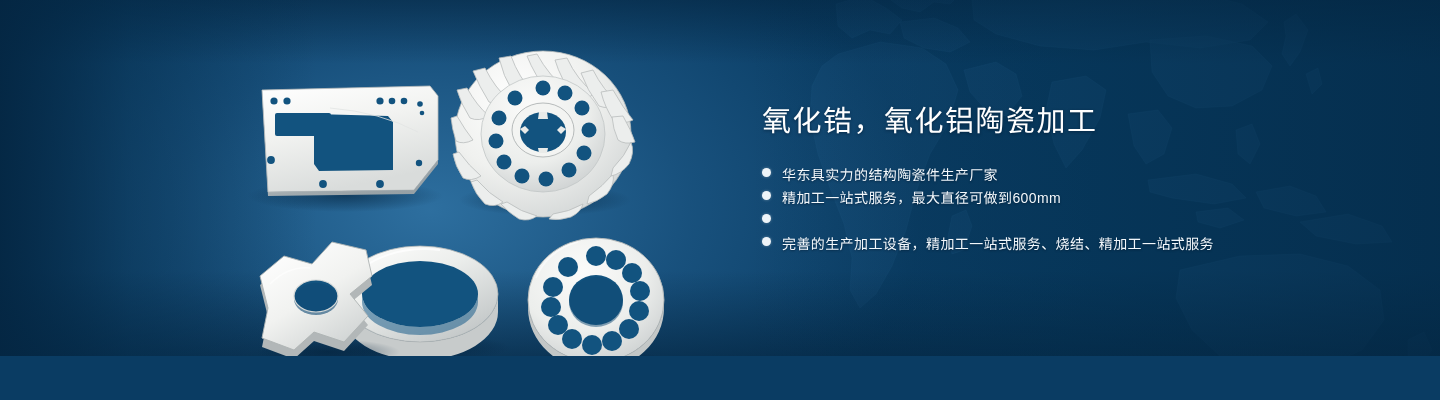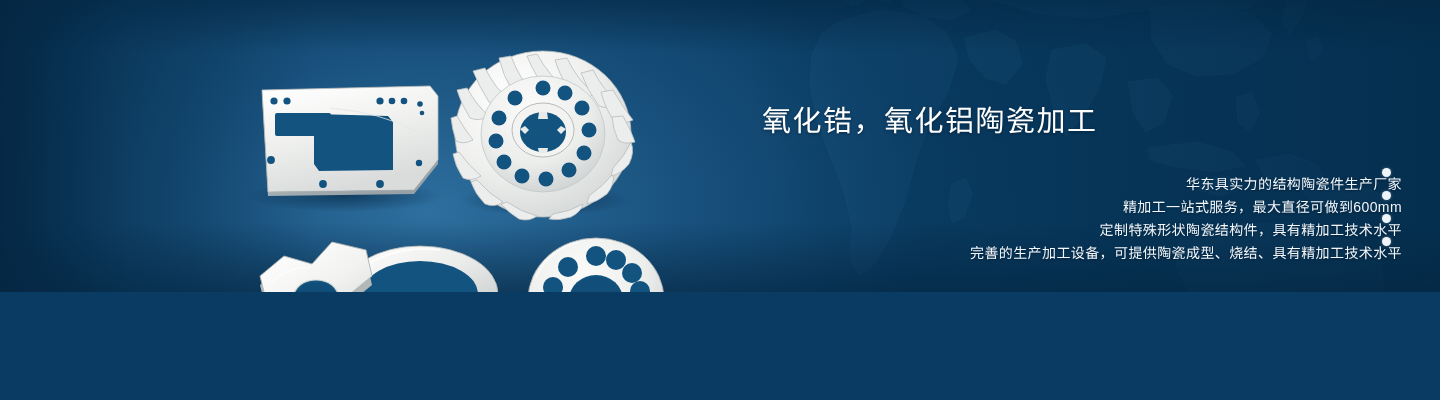--- a/index.html
+++ b/index.html
@@ -8,21 +8,21 @@
     padding: 0;
     background: #0a3c63;
   }
   body {
     font-family: "Liberation Sans", "DejaVu Sans", sans-serif;
   }
 
   .banner {
     position: relative;
     width: 1440px;
-    height: 292px;
+    height: 356px;
     overflow: hidden;
     background: #6d28d9;
   }
 
   
   .bg-base {
     position: absolute;
     inset: 0;
     background: #073a60;
   }
@@ -87,24 +87,23 @@
     white-space: nowrap;
   }
   .bullets {
     margin: 0;
     padding: 0;
     list-style: none;
     margin-top: 29px;
   }
   .bullet {
     display: flex;
-    align-items: flex-end;
+    align-items: flex-start;
     height: 23px;
     margin-bottom: 0;
-    flex-direction: column;
   }
   .dot {
     flex: 0 0 auto;
     width: 9px;
     height: 9px;
     border-radius: 50%;
     background: #eef4f8;
     margin-right: 11px;
     box-shadow: 0 0 3px rgba(255,255,255,0.35);
   }
@@ -359,22 +358,21 @@
       <li class="bullet">
         <span class="dot"></span>
         <span class="bullet-text">华东具实力的结构陶瓷件生产厂家</span>
       </li>
       <li class="bullet">
         <span class="dot"></span>
         <span class="bullet-text">精加工一站式服务，最大直径可做到600mm</span>
       </li>
       <li class="bullet">
         <span class="dot"></span>
-        <span class="bullet-text">定制特殊形状陶瓷结构件，具有精加工技术水平</span>
       </li>
       <li class="bullet">
         <span class="dot"></span>
-        <span class="bullet-text">完善的生产加工设备，可提供陶瓷成型、烧结、具有精加工技术水平</span>
+        <span class="bullet-text">完善的生产加工设备，精加工一站式服务、烧结、精加工一站式服务</span>
       </li>
     </ul>
   </div>
 
 </div>
 
 </body></html>

